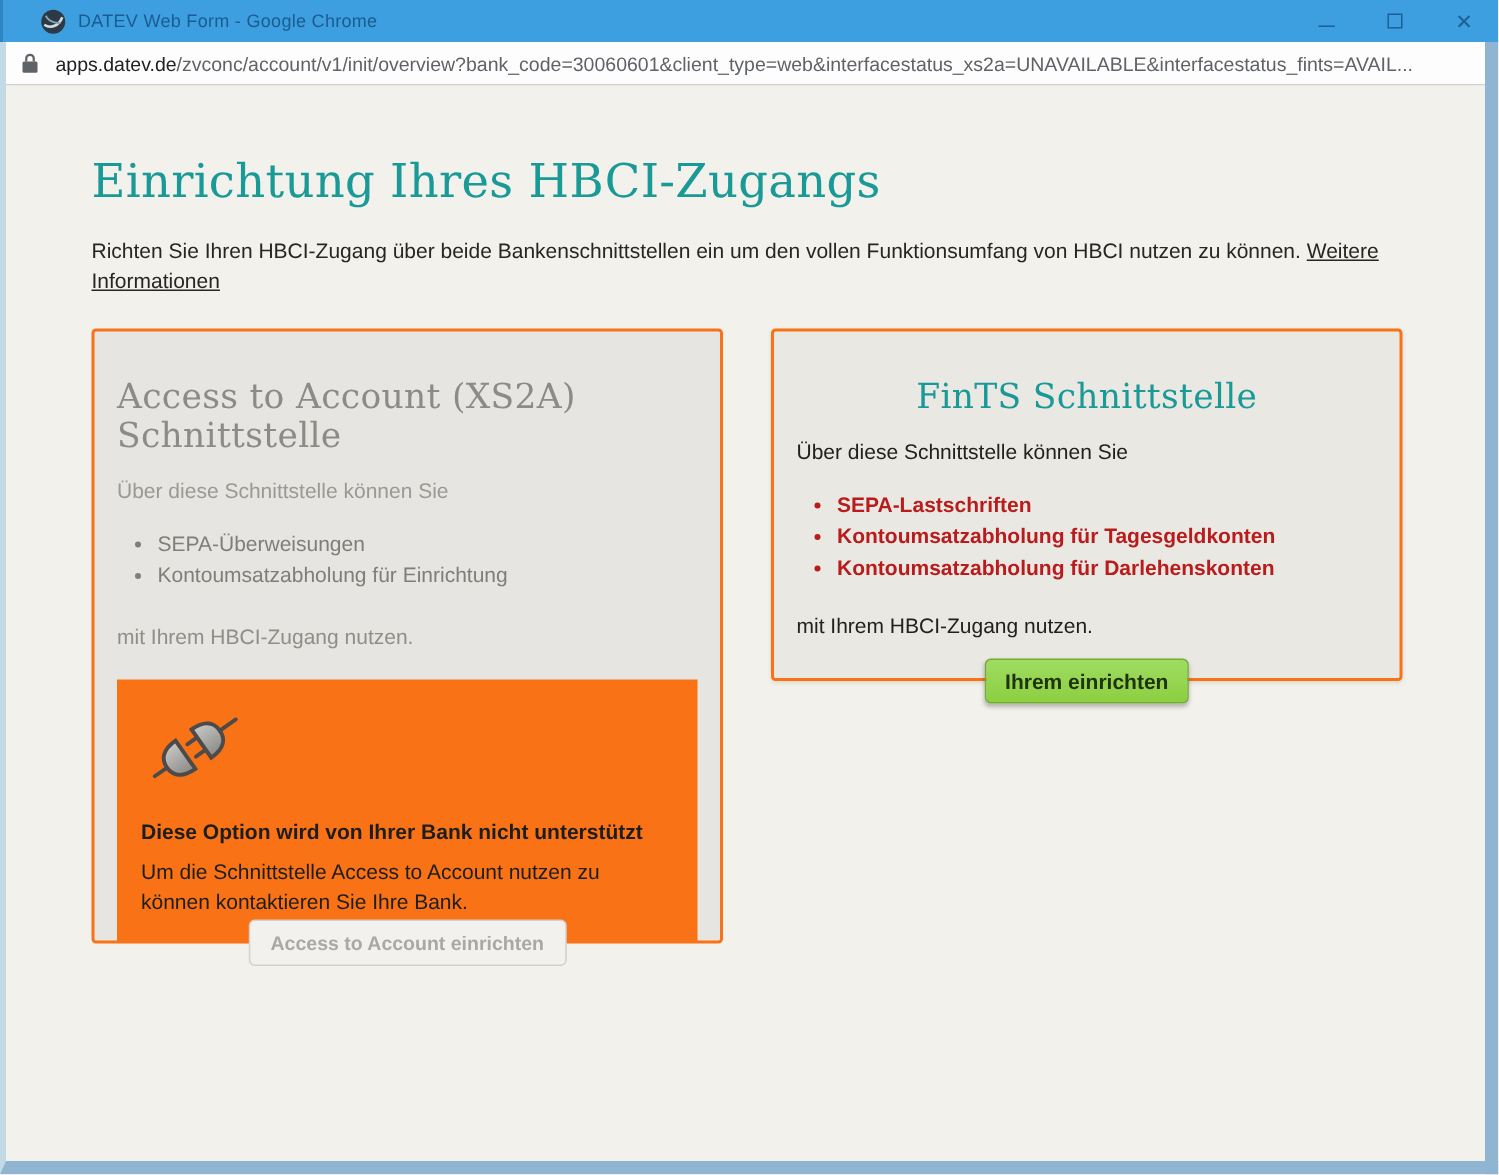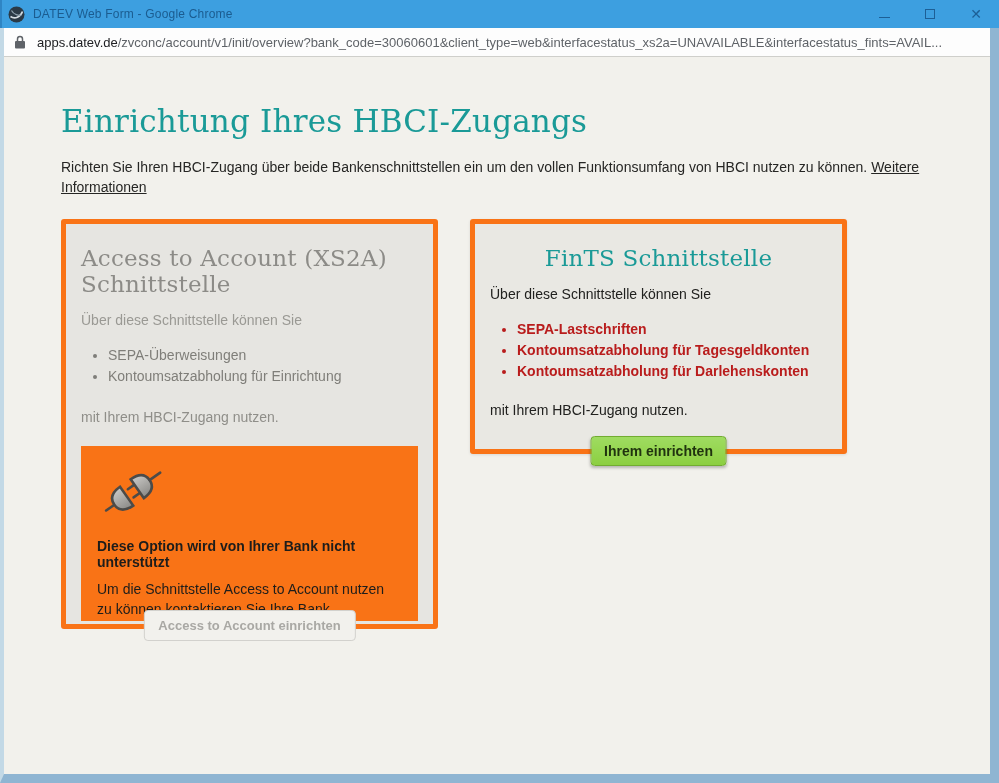--- a/index.html
+++ b/index.html
@@ -5,21 +5,21 @@
   html,body{margin:0;padding:0;background:#ffffff;}
   *{box-sizing:border-box;}
   .window{
     width:999px;height:783px;position:relative;overflow:hidden;
     font-family:"Liberation Sans","DejaVu Sans",sans-serif;
     background:#f2f1ec;
   }
   
   .titlebar{
     height:28px;background:#3d9fe0;display:flex;align-items:center;
-    padding-left:6px;border-left:2px solid #2f85c4;
+    padding-left:25px;border-left:2px solid #2f85c4;
   }
   .favicon{width:17px;height:17px;flex:0 0 auto;display:block;}
   .titlebar-text{
     color:#1b5c90;font-size:12px;margin-left:8px;white-space:nowrap;
     letter-spacing:.2px;
   }
   .win-controls{margin-left:auto;display:flex;height:100%;}
   .win-btn{width:46px;display:flex;align-items:center;justify-content:center;color:#1d5f96;cursor:default;}
   .glyph-min{display:block;width:11px;border-top:1px solid #1d5f96;margin-top:6px;}
   .glyph-max{display:block;width:10px;height:10px;border:1px solid #1d5f96;}
@@ -41,22 +41,22 @@
   .content{flex:1;background:#f2f1ec;overflow:hidden;}
   .page-inner{margin-left:57px;width:874px;}
   h1.page-title{
     font-family:"DejaVu Serif","Liberation Serif",serif;font-weight:normal;
     color:#1a9a97;font-size:31px;margin:46px 0 19px;letter-spacing:.2px;
   }
   .intro{font-size:14px;color:#262624;line-height:1.4;}
   .intro a{color:#262624;text-decoration:underline;cursor:pointer;}
   .cards{display:flex;gap:32px;margin-top:22px;align-items:flex-start;}
   .card{
-    width:377px;border:5px solid #f97316;border-radius:3px;
-    padding:14px 15px;position:relative;
+    width:421px;border:2px solid #f97316;border-radius:3px;
+    padding:24px 15px;position:relative;
   }
   .card-xs2a{background:#e6e5e1;height:410px;}
   .card-fints{background:#e9e8e3;height:235px;box-shadow:0 1px 3px rgba(0,0,0,.10);}
   .card h2{
     font-family:"DejaVu Serif","Liberation Serif",serif;font-weight:normal;
     font-size:23px;margin:7px 0 15px;letter-spacing:.2px;
   }
   .card-xs2a h2{color:#8c8b87;}
   .card-fints h2{color:#1a9a97;text-align:center;}
   .card .sub{font-size:14px;margin:0;}

